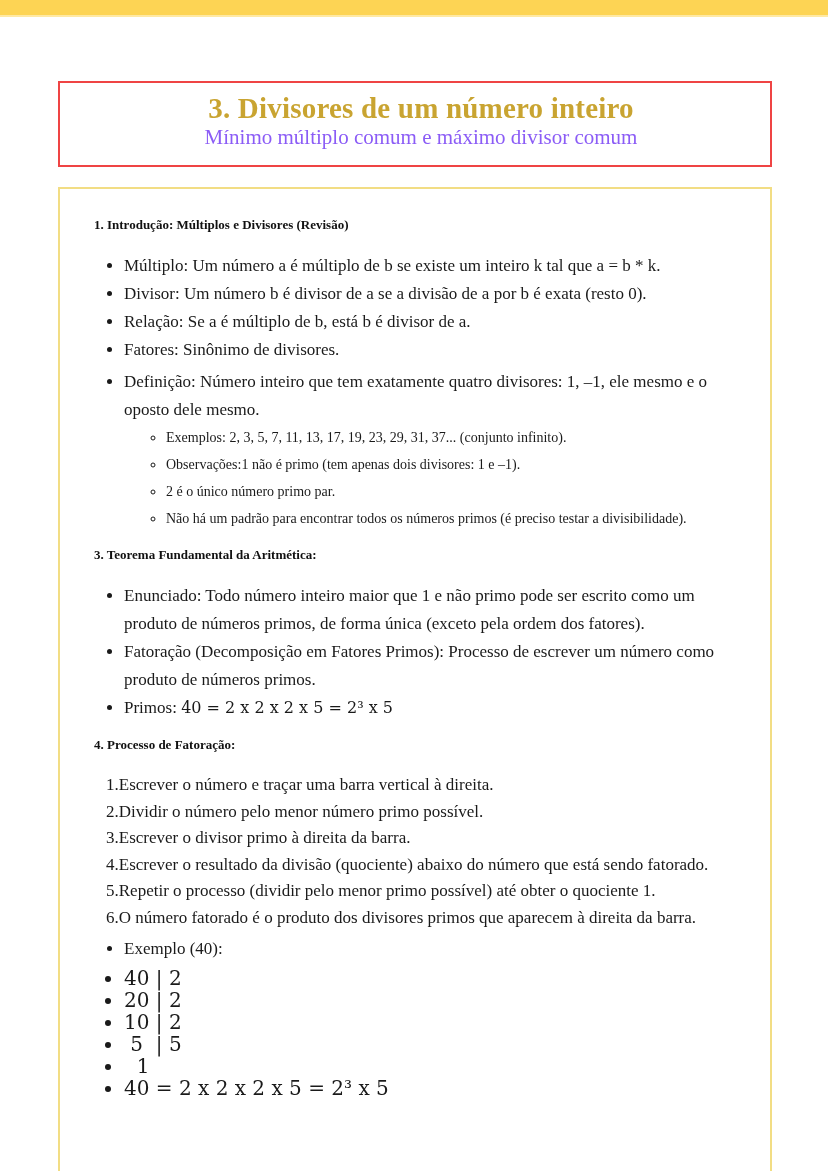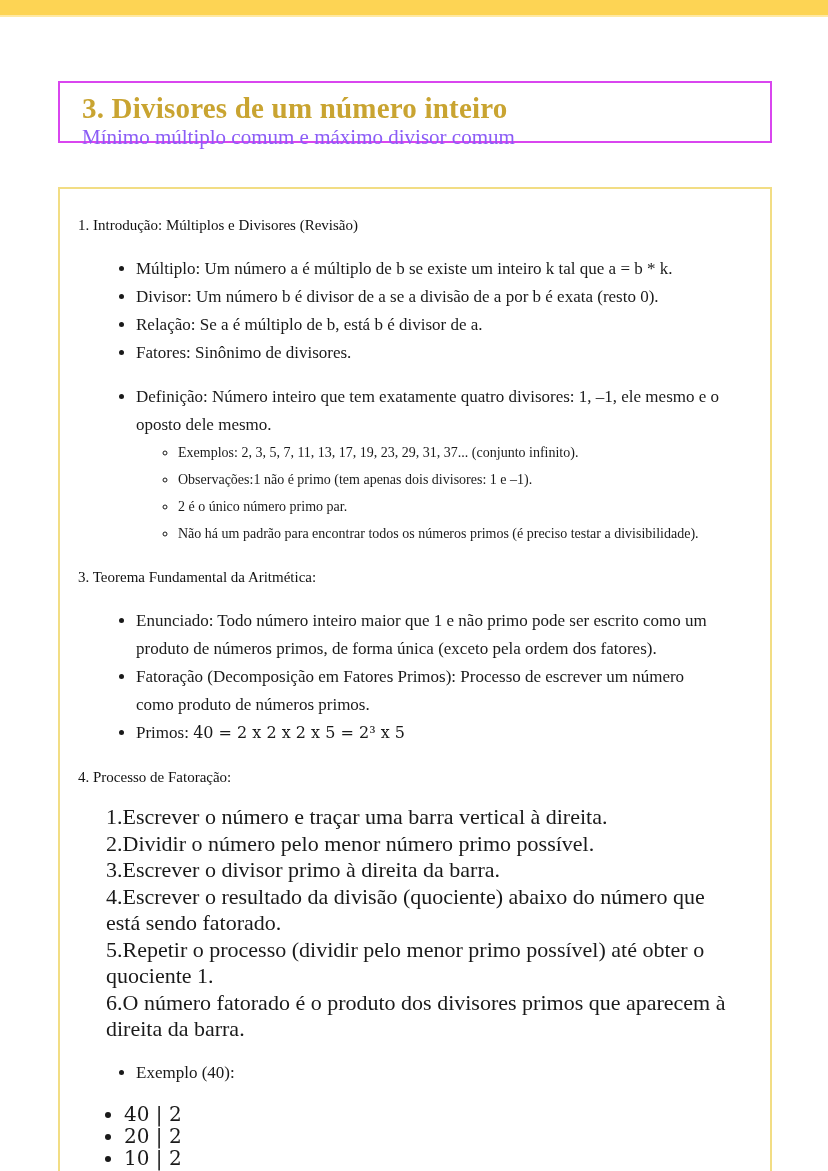--- a/index.html
+++ b/index.html
@@ -18,25 +18,26 @@
   .top-band {
     position: absolute;
     left: 0; top: 0;
     width: 828px; height: 15px;
     background: #fdd454;
     border-bottom: 2px solid #ffe9a3;
   }
   .title-box {
     position: absolute;
     left: 58px; top: 81px;
-    width: 714px; height: 62px;
+    width: 714px; height: 86px;
     box-sizing: border-box;
-    border: 2px solid #d946ef;
+    border: 2px solid #ef4444;
     padding: 9px 10px 0 22px;
     background: #ffffff;
+    text-align: center;
   }
   .page-title {
     margin: 0;
     font-size: 29px;
     line-height: 32px;
     font-weight: bold;
     color: #c9a431;
     letter-spacing: 0.2px;
   }
   .page-subtitle {
@@ -49,29 +50,29 @@
     left: 58px; top: 187px;
     width: 714px; height: 984px;
     box-sizing: border-box;
     border: 2px solid #f2dd84;
     border-bottom: none;
     padding: 22px 30px 0 18px;
     background: #ffffff;
     overflow: hidden;
   }
   .sec-heading {
-    font-size: 15px;
+    font-size: 13px;
     line-height: 28px;
-    font-weight: normal;
+    font-weight: bold;
     color: #111111;
-    margin: 9px 0 13px 0;
+    margin: 9px 0 13px 16px;
   }
   .sec-heading.first { margin-top: 0; }
   ul.l1 {
-    margin: 16px;
+    margin: 4px;
     padding-left: 42px;
     list-style: disc;
   }
   ul.l1 > li {
     font-size: 17px;
     line-height: 28px;
   }
   ul.l2 {
     margin: 0;
     padding-left: 42px;
@@ -82,21 +83,21 @@
     line-height: 27px;
   }
   ol.steps {
     margin: 0;
     padding-left: 28px;
     list-style: none;
     counter-reset: step;
   }
   ol.steps > li {
     counter-increment: step;
-    font-size: 22px;
+    font-size: 17px;
     line-height: 26.5px;
   }
   ol.steps > li::before {
     content: counter(step) ".";
   }
   ul.factor {
     margin: 2px 0 0 0;
     padding-left: 46px;
     list-style: disc;
   }

